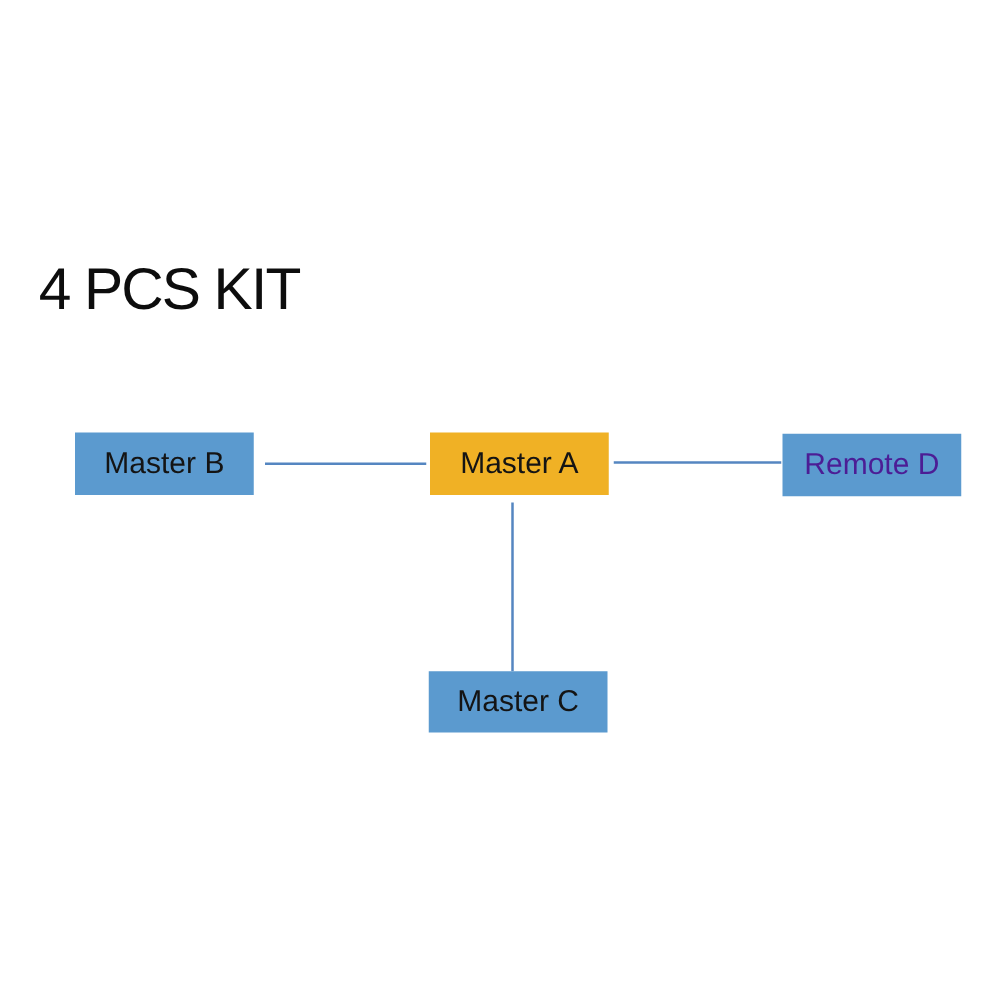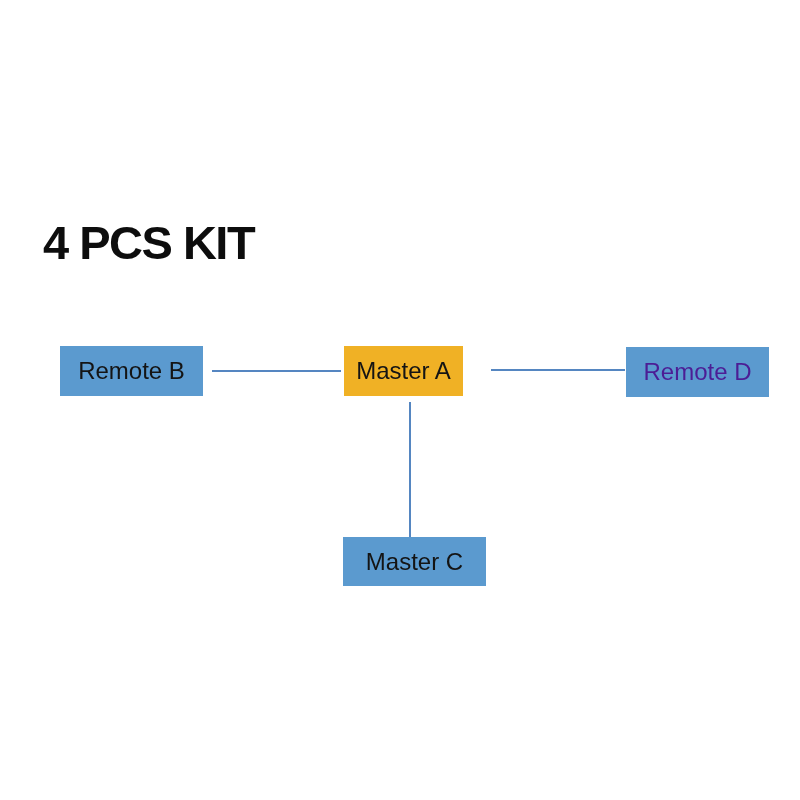--- a/index.html
+++ b/index.html
@@ -12,24 +12,24 @@
     width: 800px;
     height: 800px;
     background: #ffffff;
     overflow: hidden;
     font-family: "Liberation Sans", sans-serif;
   }
   .page-title {
     position: absolute;
     left: 31px;
     top: 203px;
-    margin: 12px;
+    margin: 0;
     font-family: "Liberation Sans", sans-serif;
     font-size: 47px;
-    font-weight: 700;
+    font-weight: 400;
     letter-spacing: -1.5px;
     color: #0d0d0d;
     white-space: nowrap;
   }
   .node {
     position: absolute;
     display: flex;
     align-items: center;
     justify-content: center;
     box-sizing: border-box;
@@ -50,23 +50,23 @@
 
 <div class="canvas">
   <h1 class="page-title">4 PCS KIT</h1>
   <div id="connectors-layer">
       <div class="connector" style="background: rgb(85, 134, 193); left: 212px; top: 370px; width: 129px; height: 2px;"></div>
       <div class="connector" style="background: rgb(85, 134, 193); left: 491px; top: 369px; width: 134px; height: 2px;"></div>
       <div class="connector" style="background: rgb(85, 134, 193); left: 409px; top: 402px; width: 2px; height: 135px;"></div>
     </div>
   <div id="nodes-layer">
       <div class="node" style="left: 60px; top: 346px; width: 143px; height: 50px; background: rgb(91, 154, 207);">
-        <span class="node-label" style="color: rgb(20, 20, 20);">Remote B</span>
+        <span class="node-label" style="color: rgb(20, 20, 20);">Master B</span>
       </div>
-      <div class="node" style="left: 344px; top: 346px; width: 119px; height: 50px; background: rgb(240, 177, 37);">
+      <div class="node" style="left: 344px; top: 346px; width: 143px; height: 50px; background: rgb(240, 177, 37);">
         <span class="node-label" style="color: rgb(20, 20, 20);">Master A</span>
       </div>
       <div class="node" style="left: 626px; top: 347px; width: 143px; height: 50px; background: rgb(91, 154, 207);">
         <span class="node-label" style="color: #4c1d95;">Remote D</span>
       </div>
       <div class="node" style="left: 343px; top: 537px; width: 143px; height: 49px; background: rgb(91, 154, 207);">
         <span class="node-label" style="color: rgb(20, 20, 20);">Master C</span>
       </div>
     </div>
 </div>

